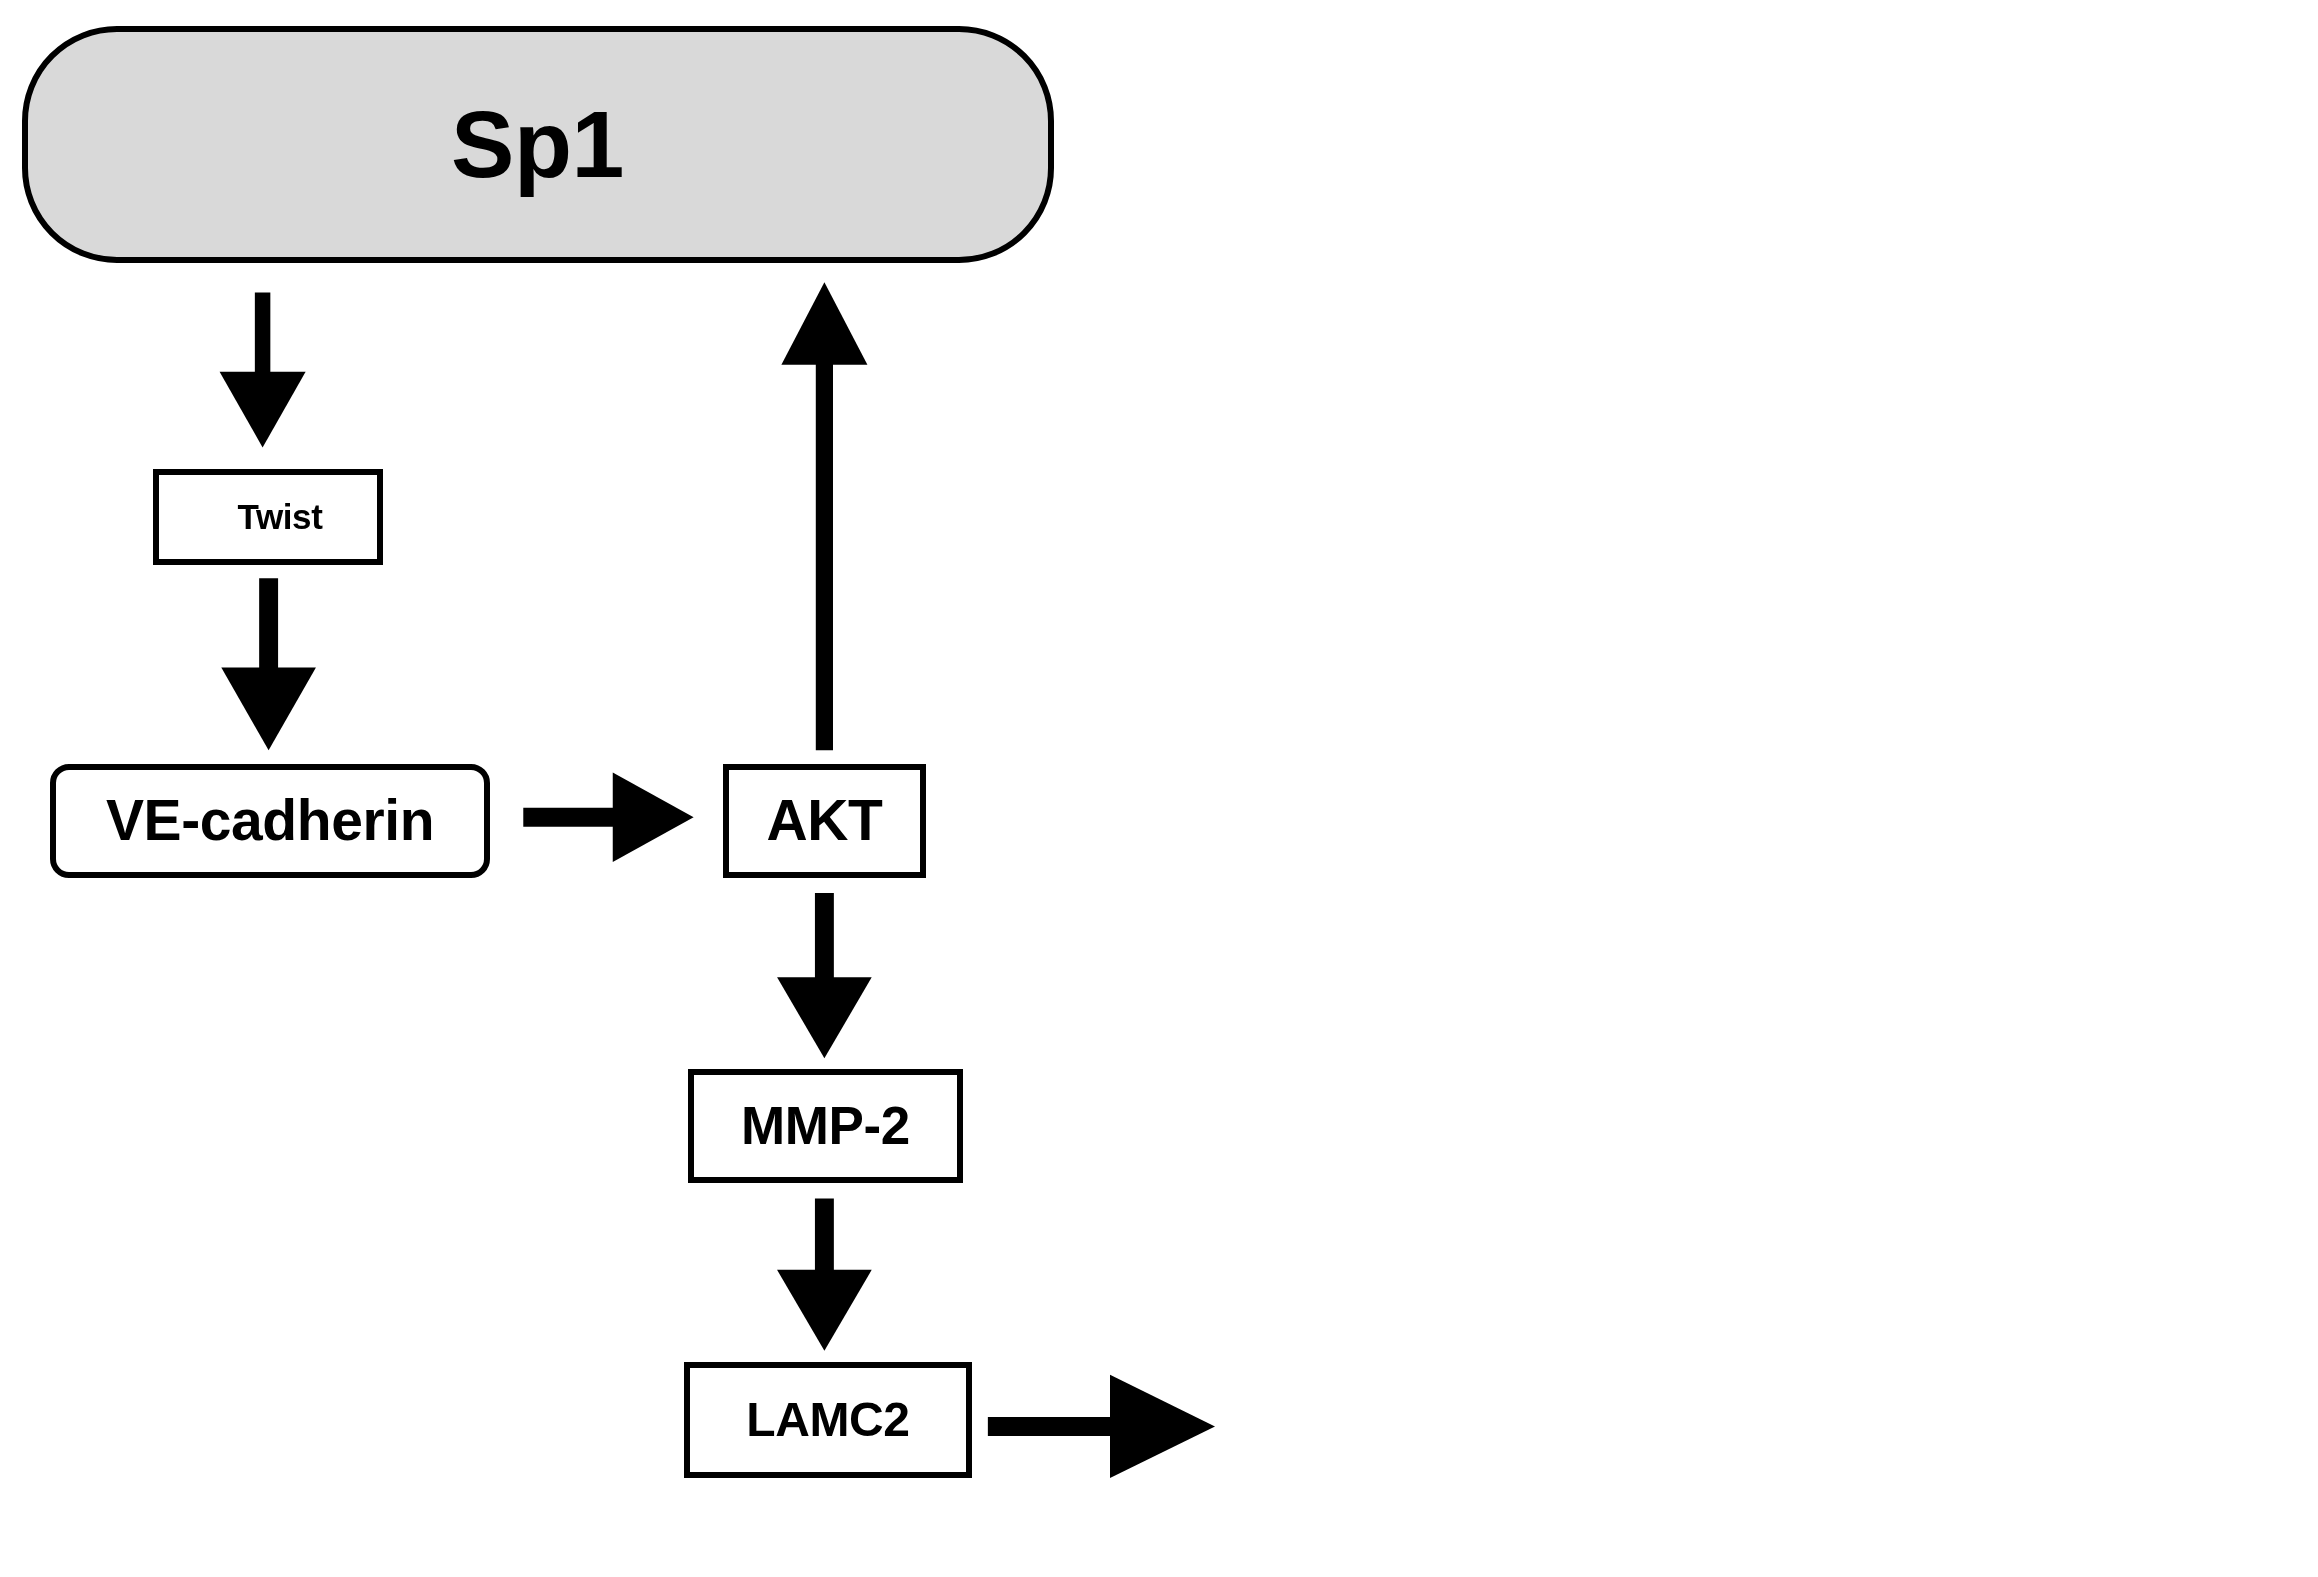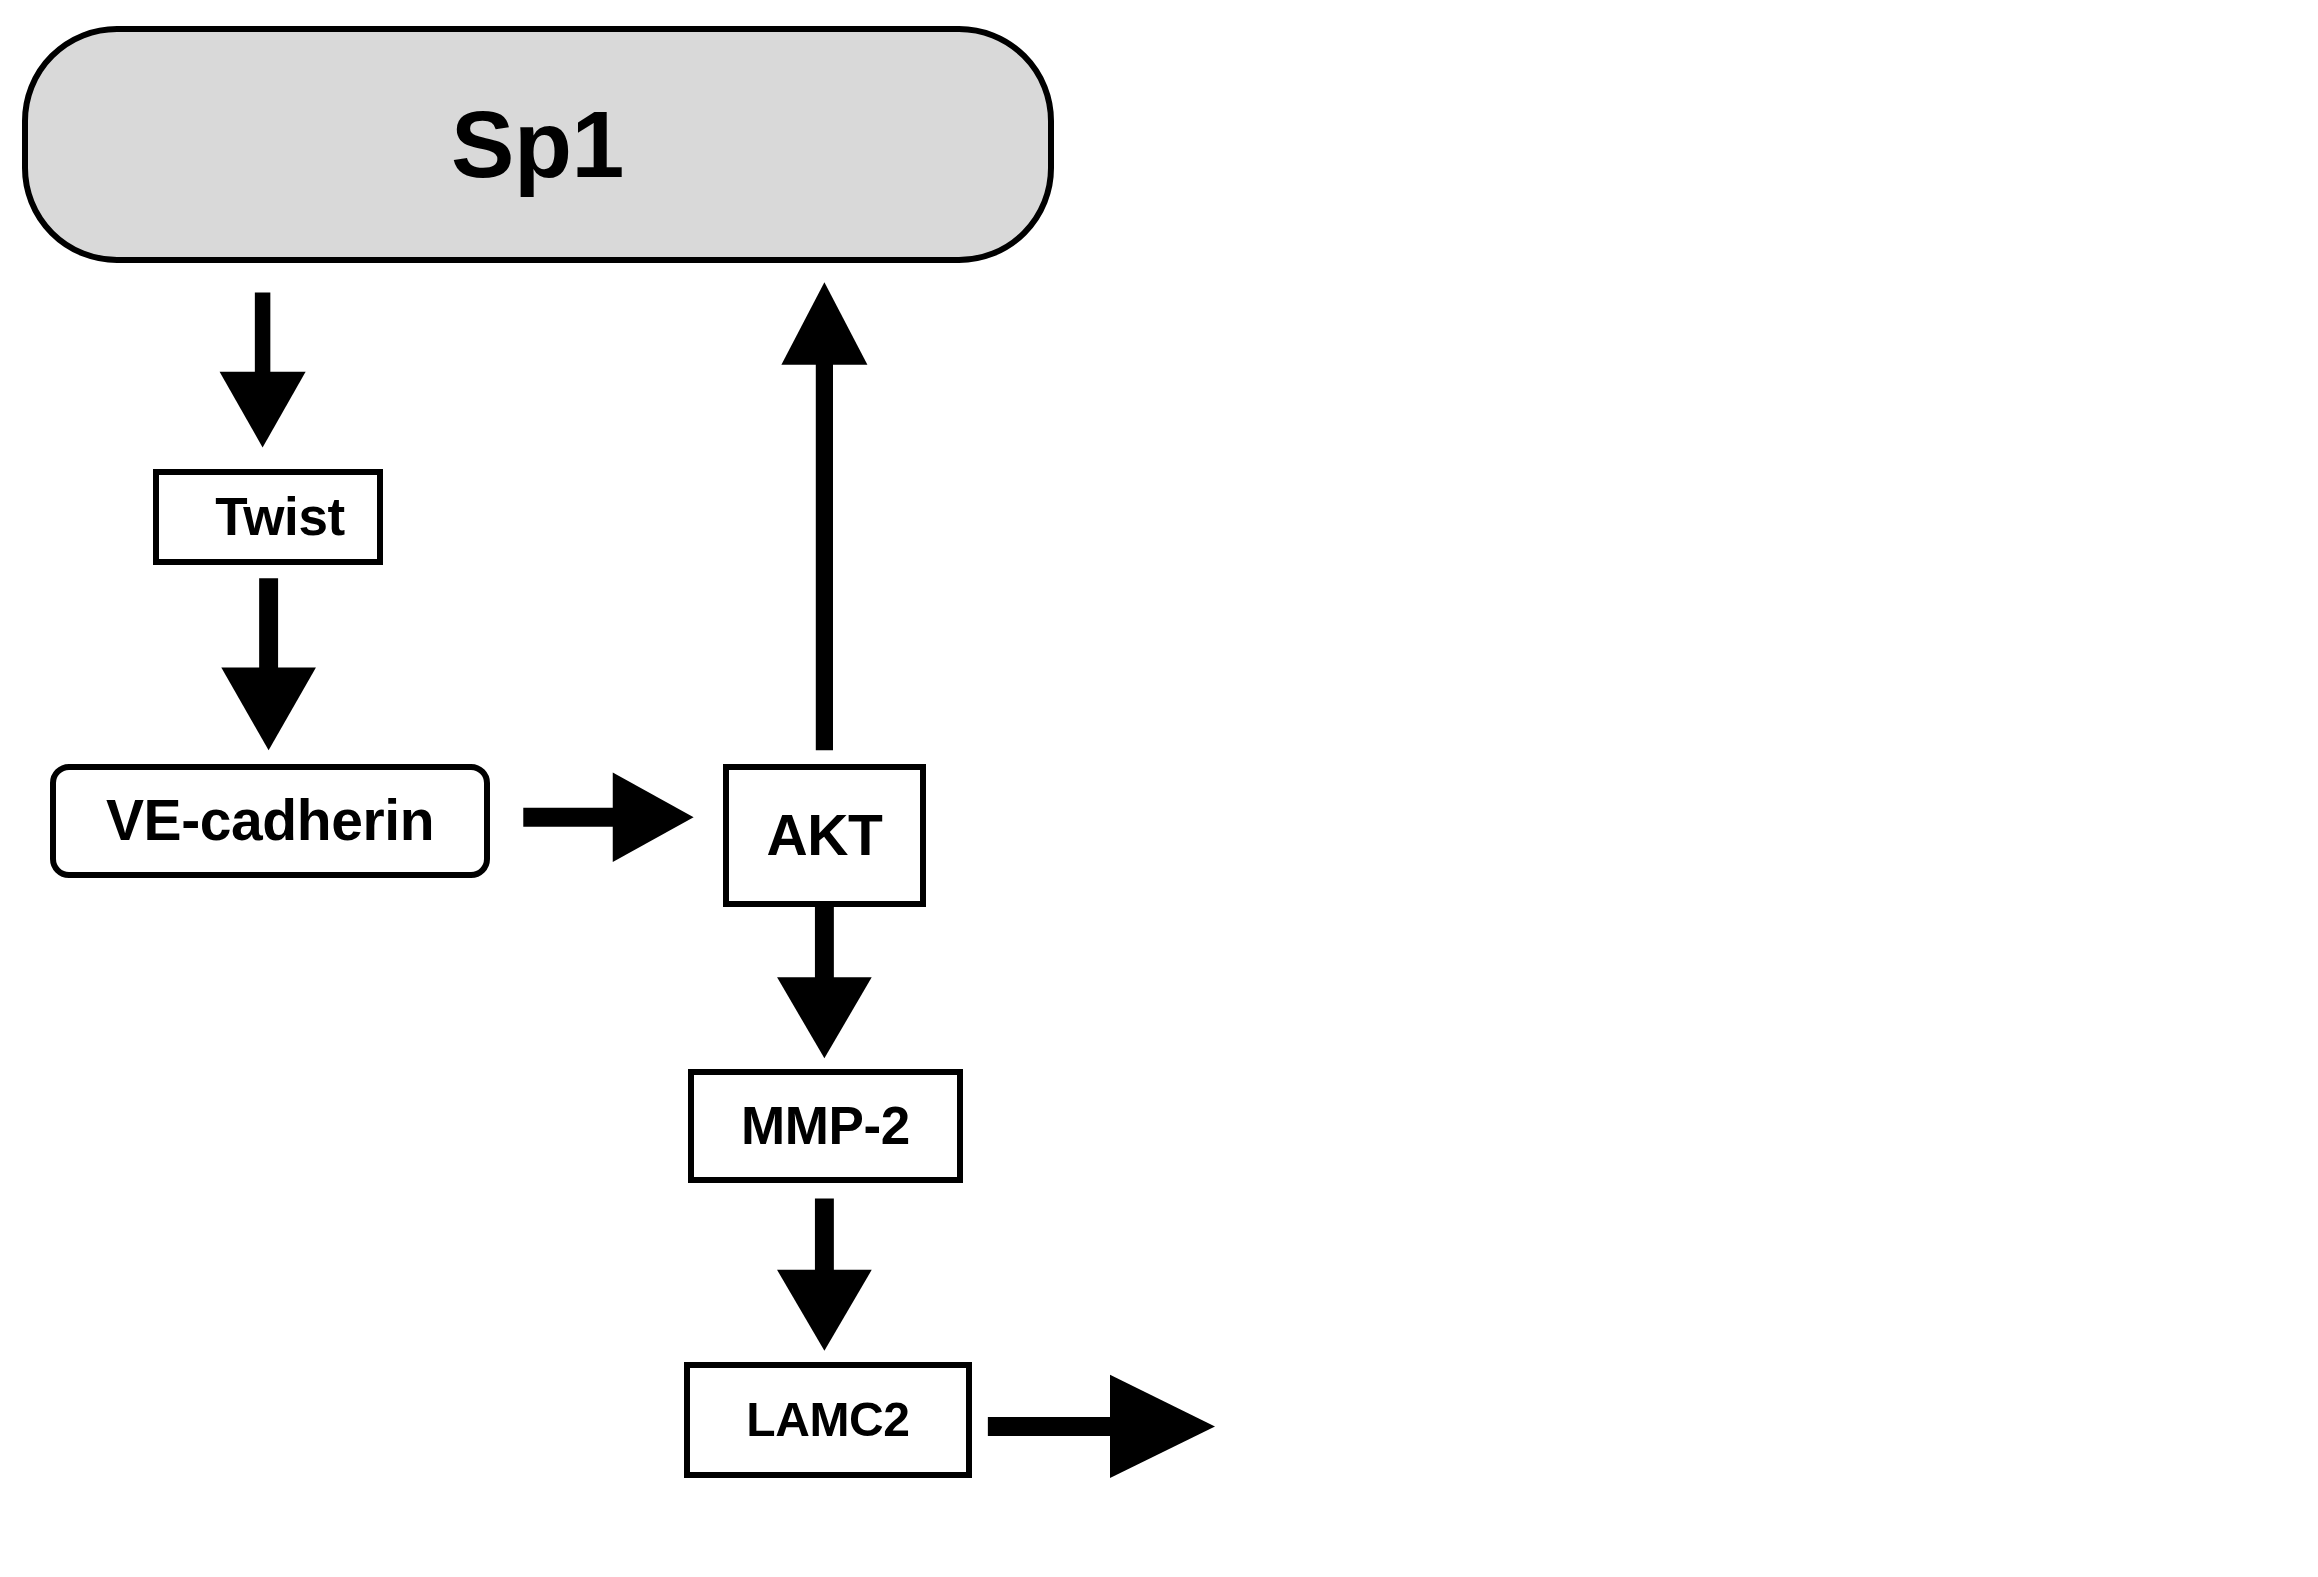--- a/index.html
+++ b/index.html
@@ -89,29 +89,29 @@
     <g>
       <line x1="1148" y1="1658" x2="1300" y2="1658" stroke="#000000" stroke-width="22"></line>
       <polygon points="1412,1658 1290,1598 1290,1718" fill="#000000"></polygon>
     </g>
   </svg>
 
   <div class="node terminal" style="left:21.5px; top:26px; width:1032px; height:237px; border-radius:95px; font-size:95px;">
     <span>Sp1</span>
   </div>
 
-  <div class="node rect" style="left:153px; top:469px; width:230px; height:96px; font-size:53px;padding-left:24px;">
+  <div class="node rect" style="left:153px; top:469px; width:230px; height:96px; font-size:35px;padding-left:24px;">
     <span>Twist</span>
   </div>
 
   <div class="node rect" style="left:50px; top:764px; width:440px; height:114px; font-size:57px;border-radius:19px;">
     <span>VE-cadherin</span>
   </div>
 
-  <div class="node rect" style="left:723px; top:764px; width:203px; height:143px; font-size:57px;">
+  <div class="node rect" style="left:723px; top:764px; width:203px; height:114px; font-size:57px;">
     <span>AKT</span>
   </div>
 
   <div class="node rect" style="left:688px; top:1069px; width:275px; height:114px; font-size:53px;">
     <span>MMP-2</span>
   </div>
 
   <div class="node rect" style="left:684px; top:1362px; width:288px; height:116px; font-size:48px;">
     <span>LAMC2</span>
   </div>

